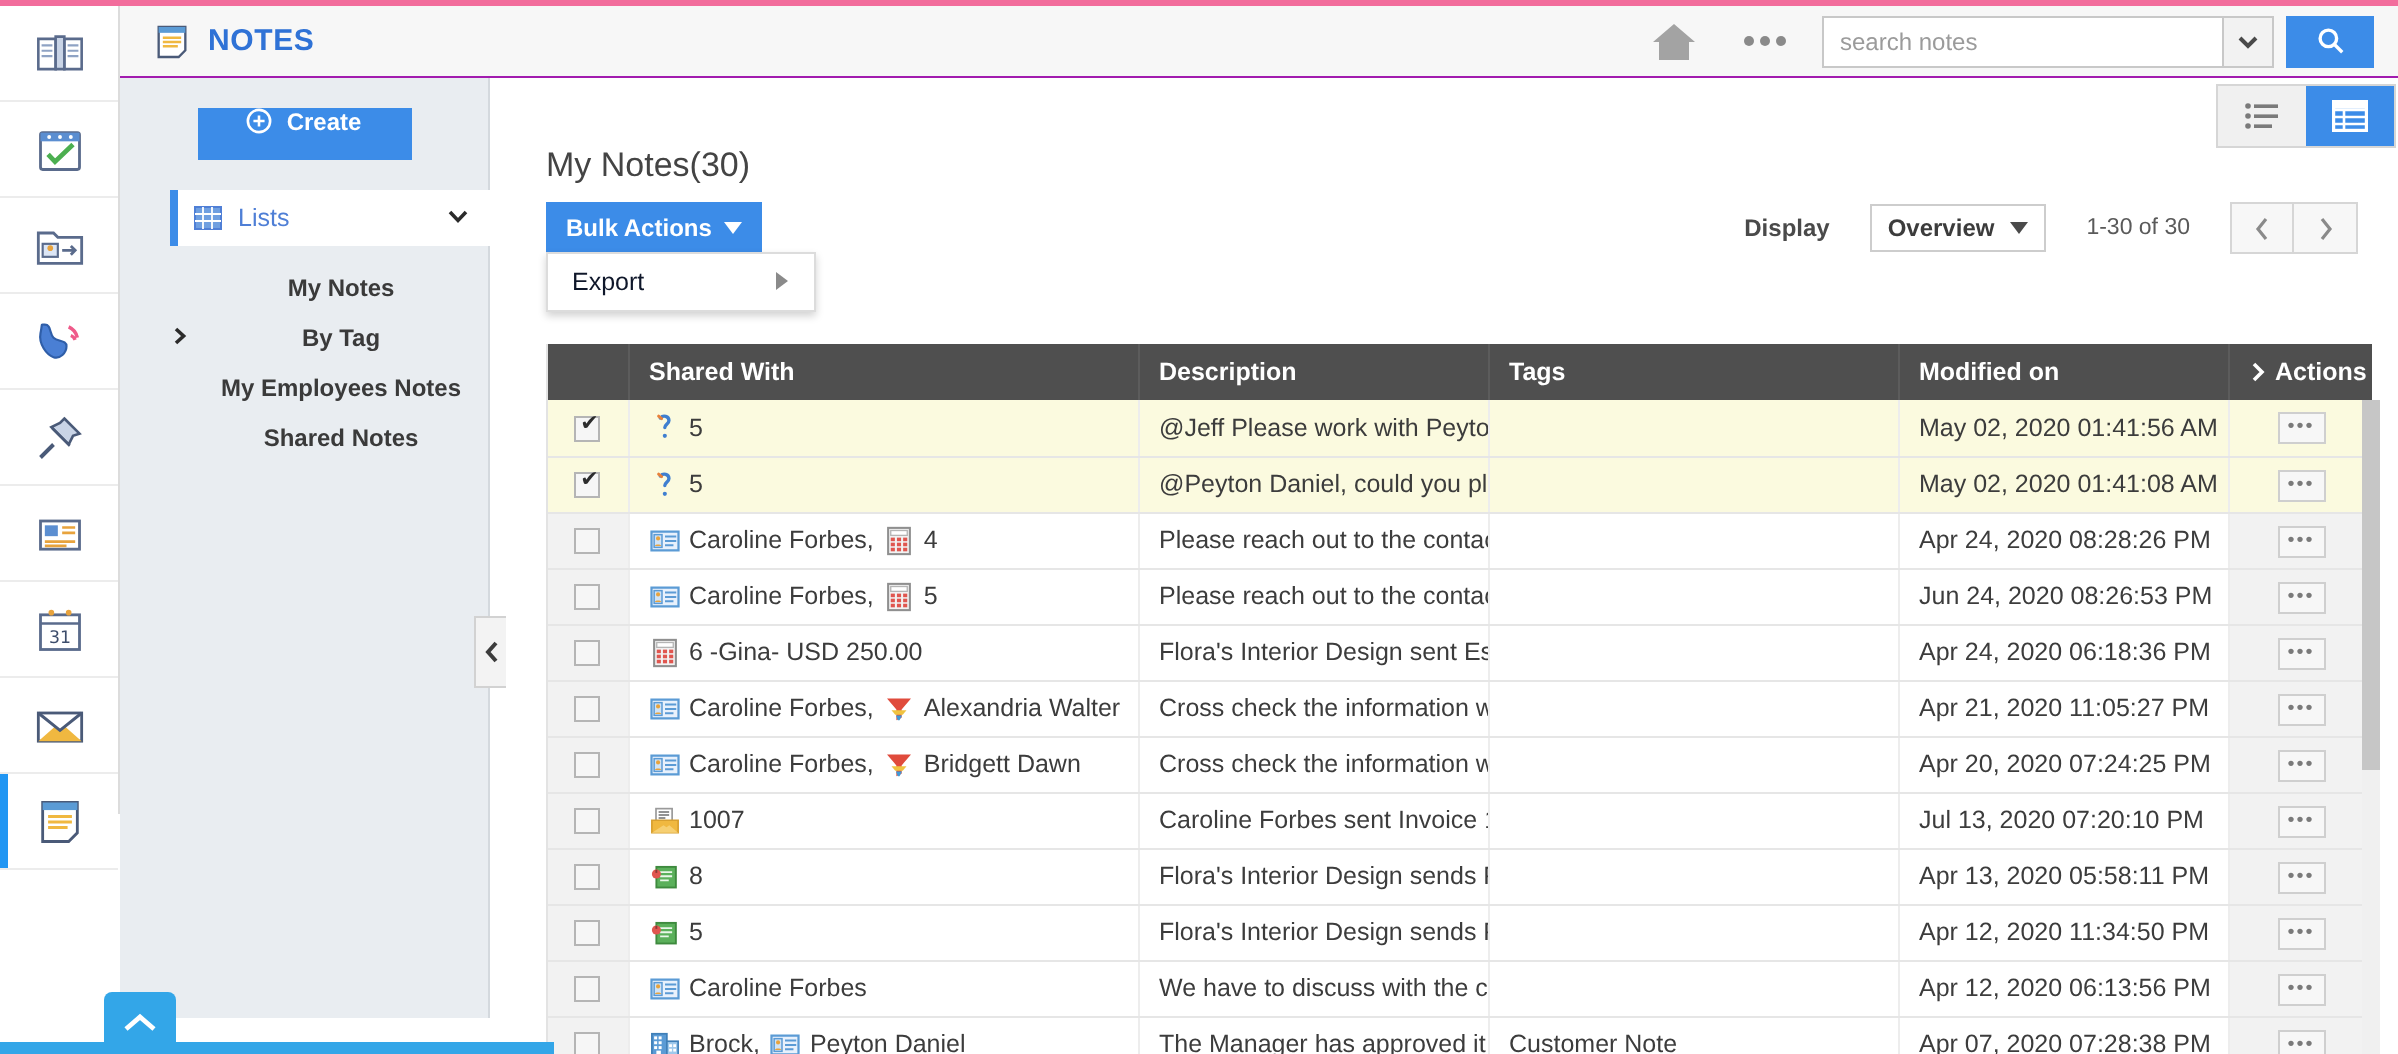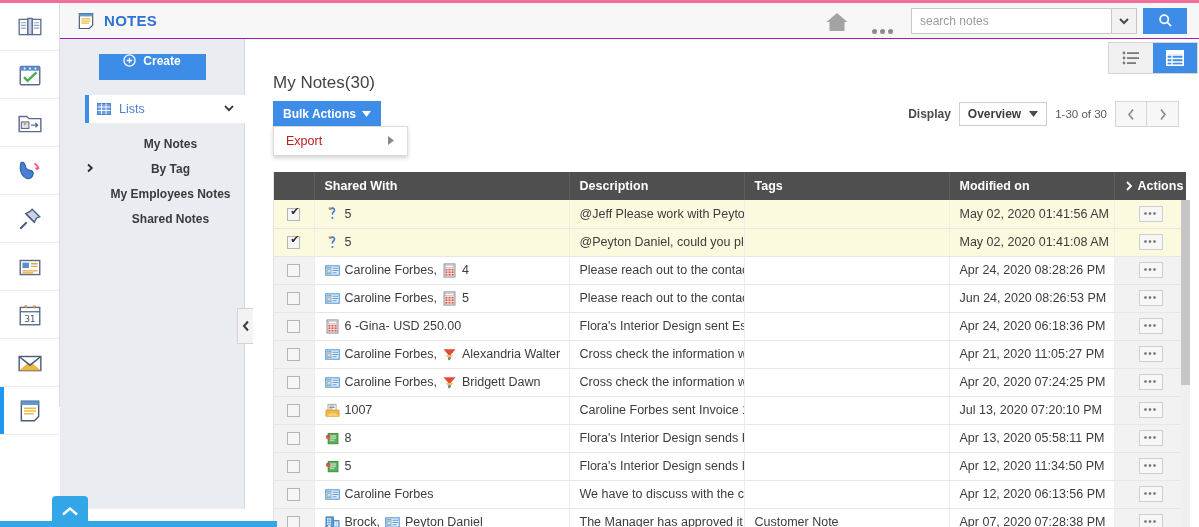--- a/index.html
+++ b/index.html
@@ -33,21 +33,21 @@
   
   .header {
     position:absolute; top:3px; left:60px; width:1139px; height:36px;
     background:#f7f7f7; border-bottom:1px solid #a21caf;
     display:flex; align-items:center;
   }
   .app-logo { margin-left:16px; width:20px; height:20px; }
   .app-title {
     margin-left:8px; color:#2f72d6; font-weight:bold; font-size:15px; letter-spacing:.3px;
   }
-  .header-right { margin-left:auto; display:flex; align-items:flex-end; padding-right:12px; }
+  .header-right { margin-left:auto; display:flex; align-items:center; padding-right:12px; }
   .home-icon { width:26px; height:24px; cursor:pointer; }
   .dots-btn {
     margin-left:22px; margin-right:18px; display:flex; gap:3px; cursor:pointer;
   }
   .dots-btn i { width:5px; height:5px; border-radius:50%; background:#8a8a8a; display:block; }
   .search-wrap { display:flex; align-items:stretch; height:26px; }
   .search-input {
     width:200px; height:26px; border:1px solid #c8c8c8; border-right:none;
     background:#fff; padding:0 8px; font-size:12px; color:#333;
     font-family:"Liberation Sans", sans-serif; outline:none;
@@ -125,26 +125,26 @@
     color:#fff; font-weight:bold; font-size:12px; display:flex; align-items:center;
     padding:0 10px; gap:6px; cursor:pointer; border:none;
     font-family:"Liberation Sans", sans-serif;
   }
   .bulk-menu {
     position:absolute; left:27px; top:87px; width:135px; background:#fff;
     border:1px solid #dcdcdc; box-shadow:0 2px 4px rgba(0,0,0,.18); z-index:30;
   }
   .bulk-menu-item {
     height:28px; display:flex; align-items:center; padding:0 12px;
-    font-size:12.5px; color:#b91c1c; cursor:pointer;
+    font-size:12.5px; color:#0f172a; cursor:pointer;
   }
   .bulk-menu-item .submenu-arrow { margin-left:auto; }
 
   .display-bar {
-    position:absolute; right:20px; top:62px; display:flex; align-items:center; gap:8px;justify-content:space-between;
+    position:absolute; right:20px; top:62px; display:flex; align-items:center; gap:20px;justify-content:space-between;
   }
   .display-lbl { font-size:12px; font-weight:bold; color:#4a4a4a; }
   .display-select {
     height:24px; border:1px solid #cdcdcd; background:#fff; padding:0 8px;
     display:flex; align-items:center; gap:8px; font-size:12px; font-weight:bold;
     color:#3c3c3c; cursor:pointer;
   }
   .range-lbl { font-size:11.5px; color:#5a5a5a; }
   .pager { display:flex; }
   .pg-btn {

